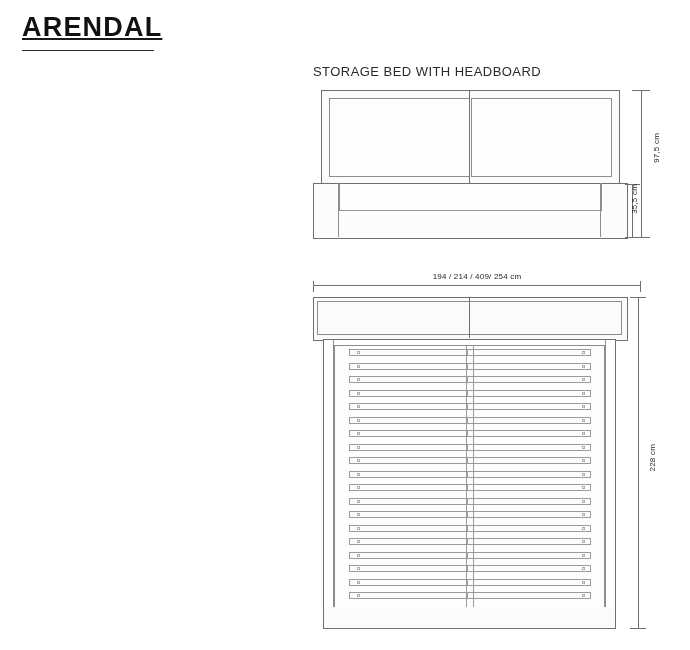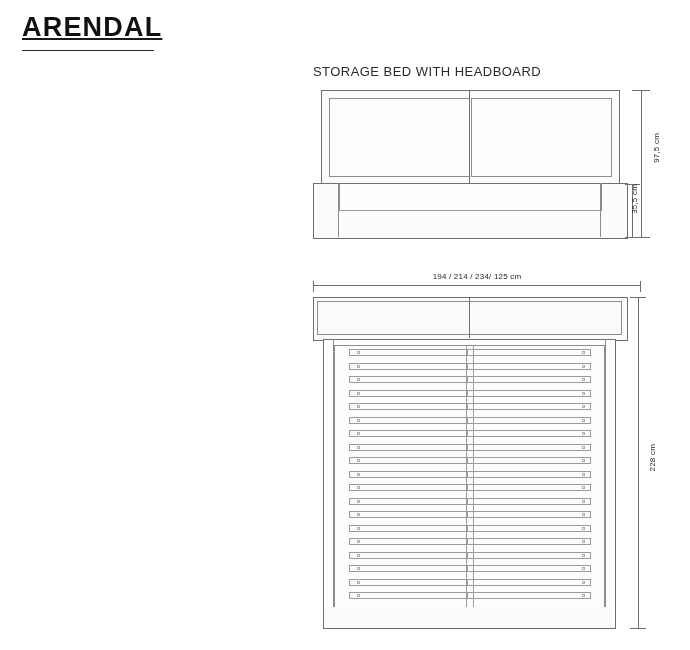--- a/index.html
+++ b/index.html
@@ -412,21 +412,21 @@
 <div id="dim-height-total-label">97,5 cm</div>
 
 <div id="dim-height-base-line"></div>
 <div id="dim-height-base-tick-top"></div>
 <div id="dim-height-base-tick-bot"></div>
 <div id="dim-height-base-label">35,5 cm</div>
 
 <div id="dim-width-line"></div>
 <div id="dim-width-tick-l"></div>
 <div id="dim-width-tick-r"></div>
-<div id="dim-width-label">194 / 214 / 234/ 125 cm</div>
+<div id="dim-width-label">194 / 214 / 409/ 254 cm</div>
 
 <div id="plan-view">
   <div id="plan-hb"></div>
   <div id="plan-hb-inner"></div>
   <div id="plan-hb-split"></div>
 
   <div id="plan-frame"></div>
   <div id="plan-frame-inner"></div>
   <div id="plan-side-left"></div>
   <div id="plan-side-right"></div>

